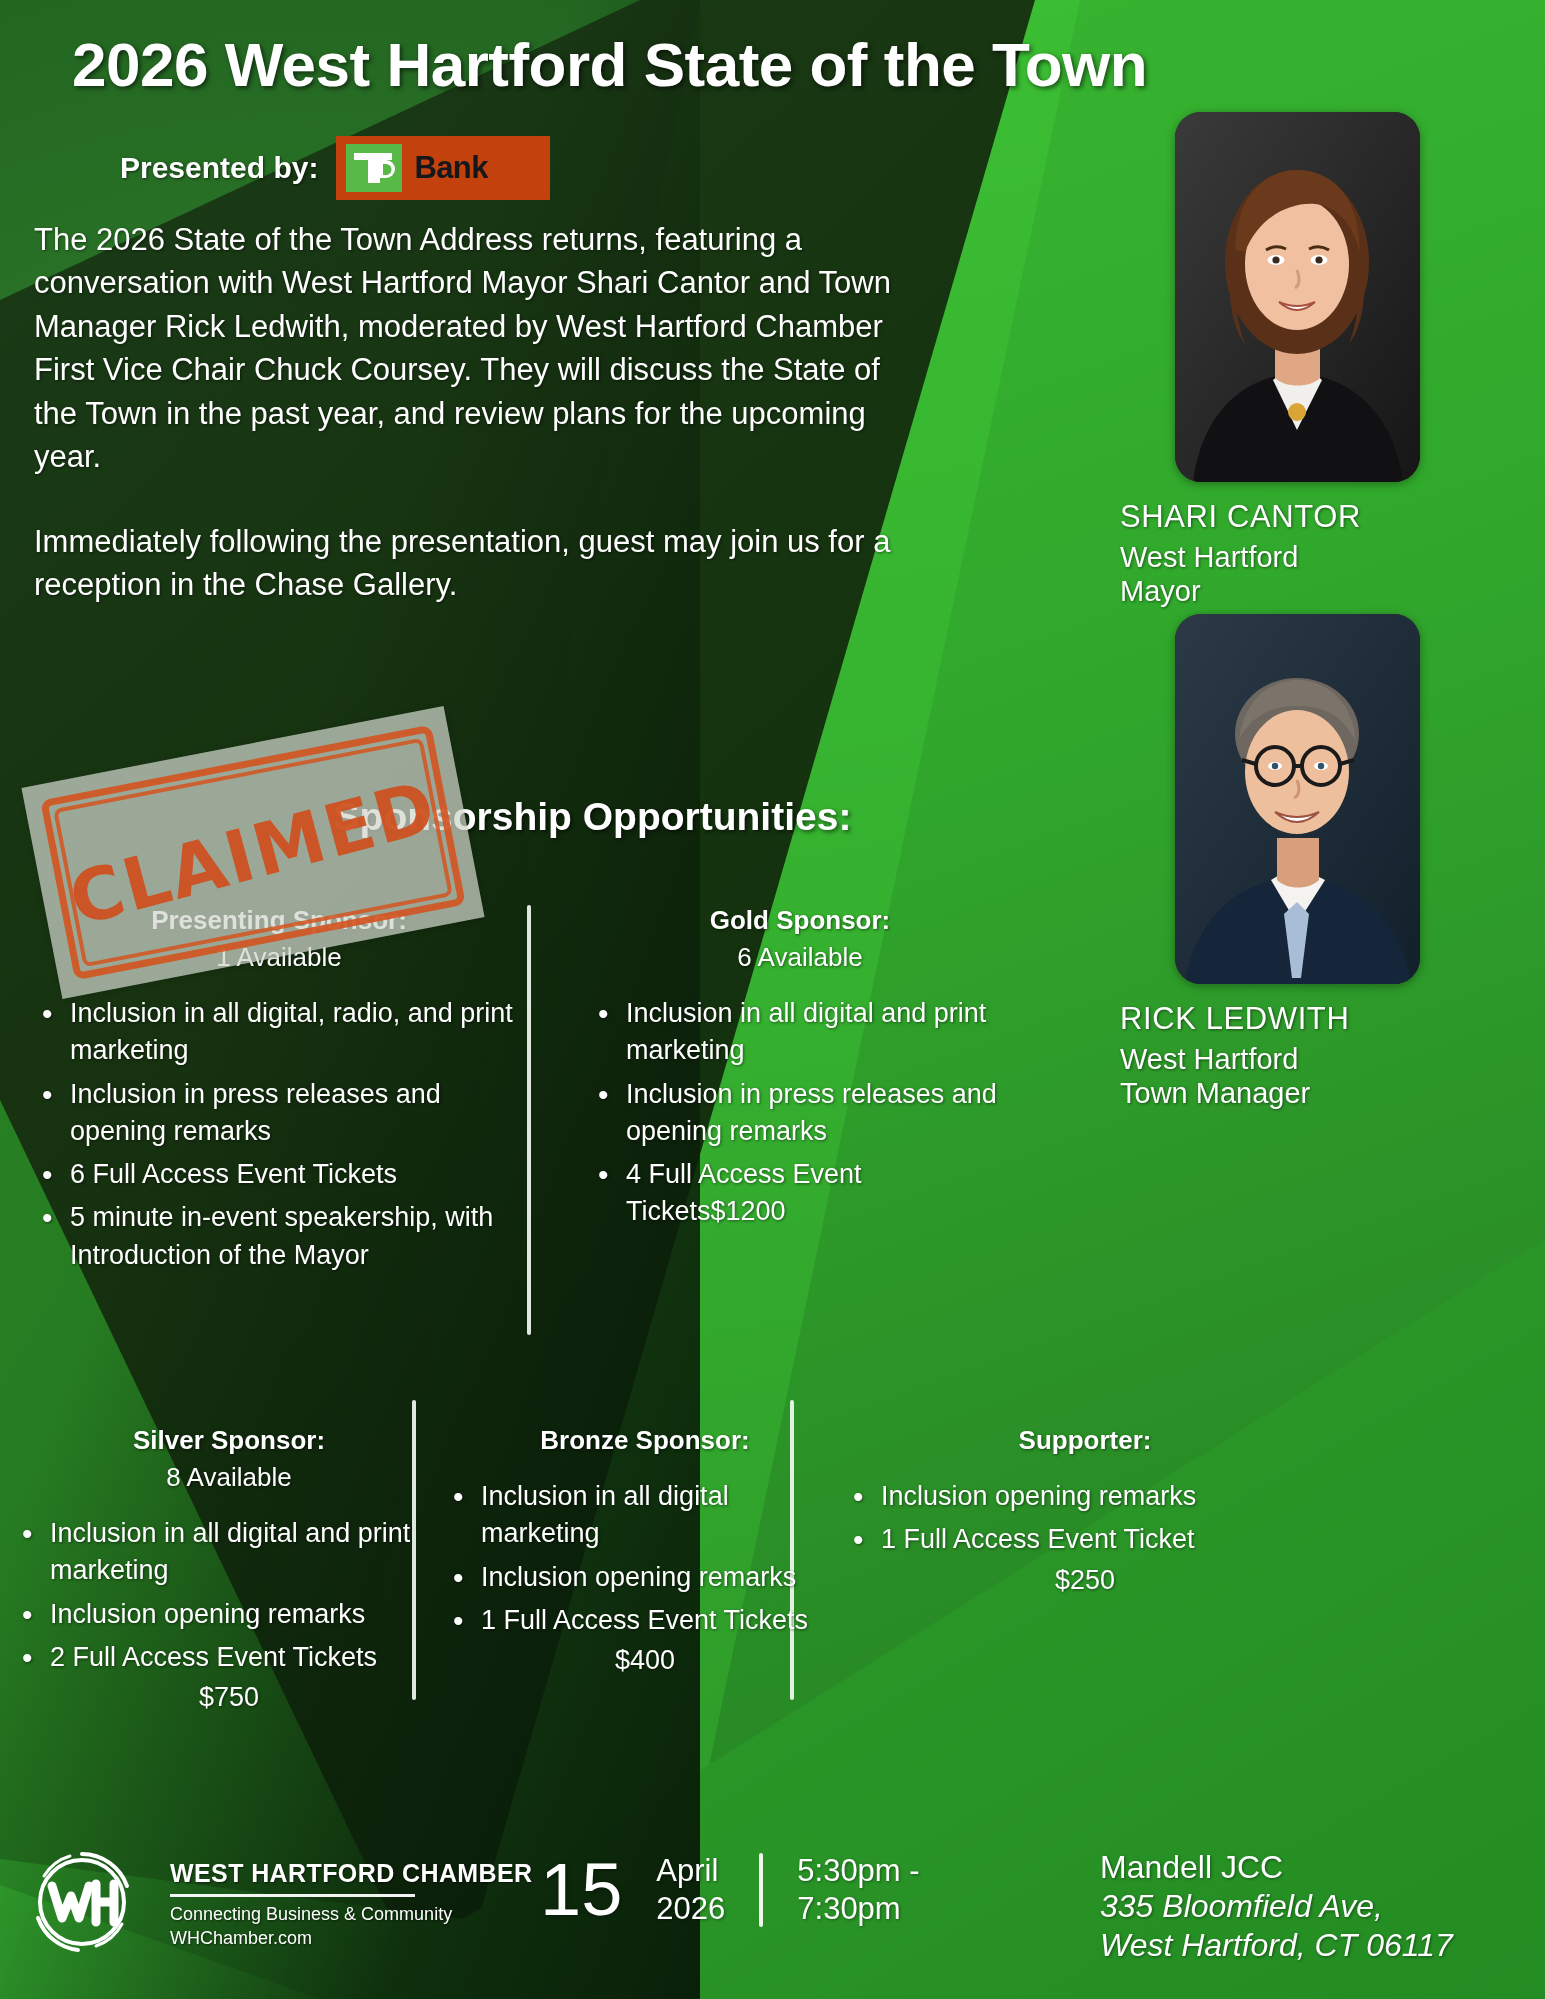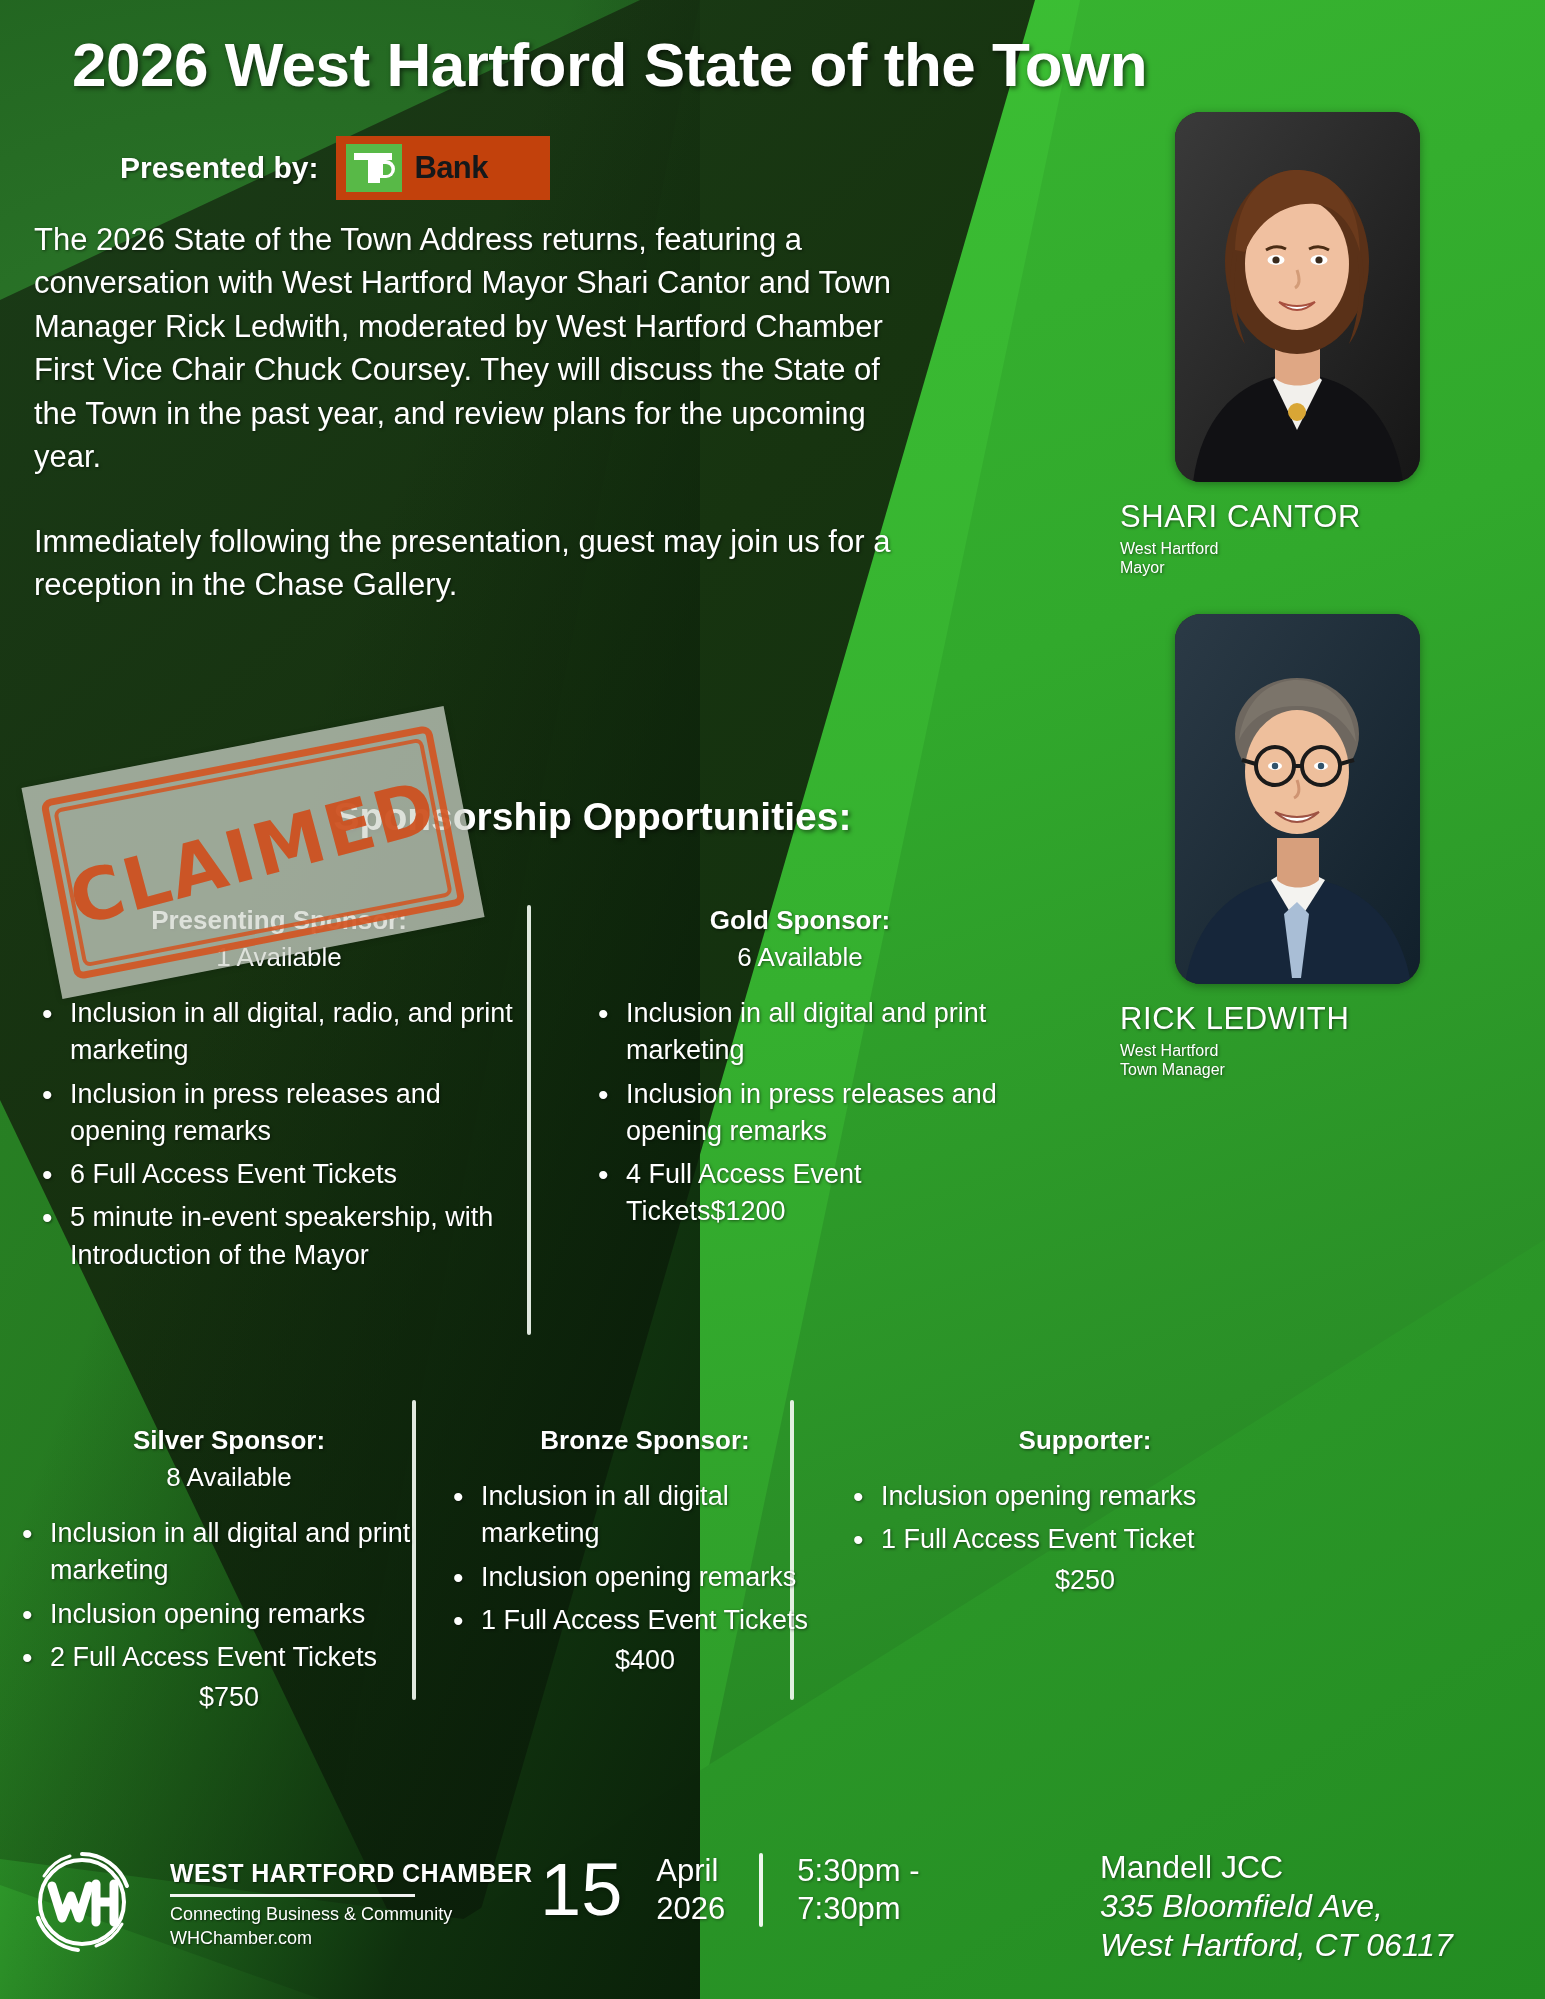--- a/index.html
+++ b/index.html
@@ -103,21 +103,21 @@
     width:245px;height:370px;border-radius:26px;overflow:hidden;
     position:relative;background:#242424;
     box-shadow:0 2px 10px rgba(0,0,0,.35);
   }
   .photo svg{position:absolute;inset:0;width:100%;height:100%;display:block;}
   .sp-name{
     font-size:31px;letter-spacing:.6px;margin-top:17px;margin-left:-55px;
     text-shadow:1px 1px 3px rgba(0,0,0,.5);white-space:nowrap;
   }
   .sp-role{
-    font-size:16px;line-height:1.18;margin-top:5px;margin-left:-55px;
+    font-size:29px;line-height:1.18;margin-top:5px;margin-left:-55px;
     text-shadow:1px 1px 3px rgba(0,0,0,.5);white-space:pre-line;
   }
   
   .sponsor-heading{
     position:absolute;left:0;right:360px;top:795px;text-align:center;
     font-size:39px;font-weight:bold;
     text-shadow:2px 2px 4px rgba(0,0,0,.55);
   }
   .col{position:absolute;}
   .col-head{

